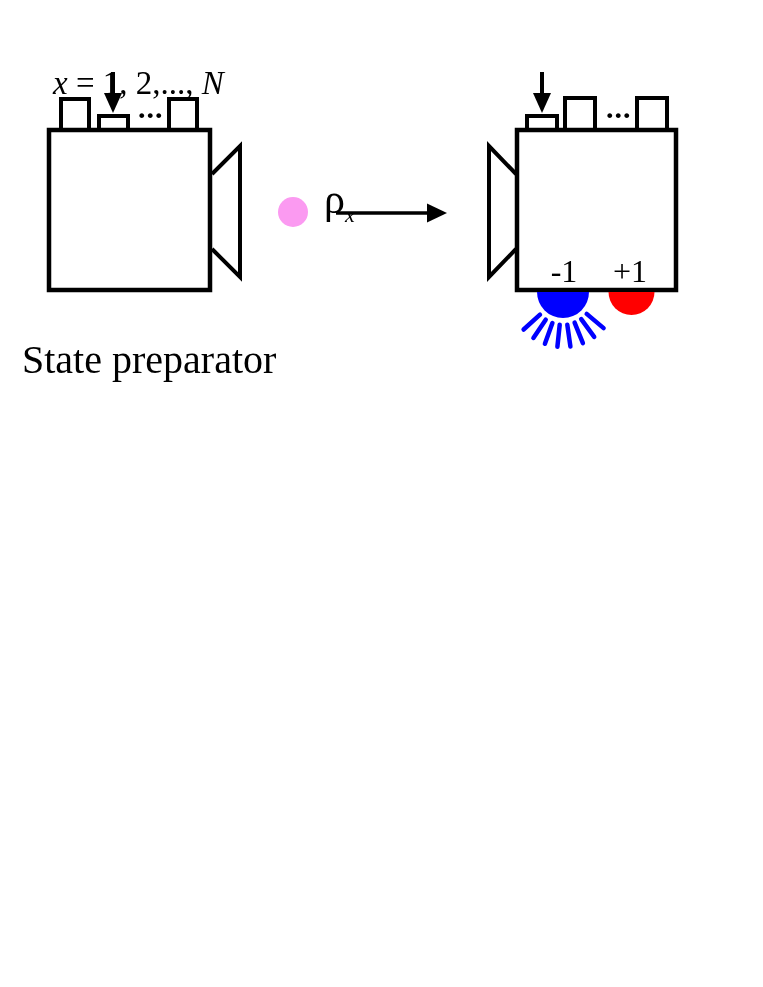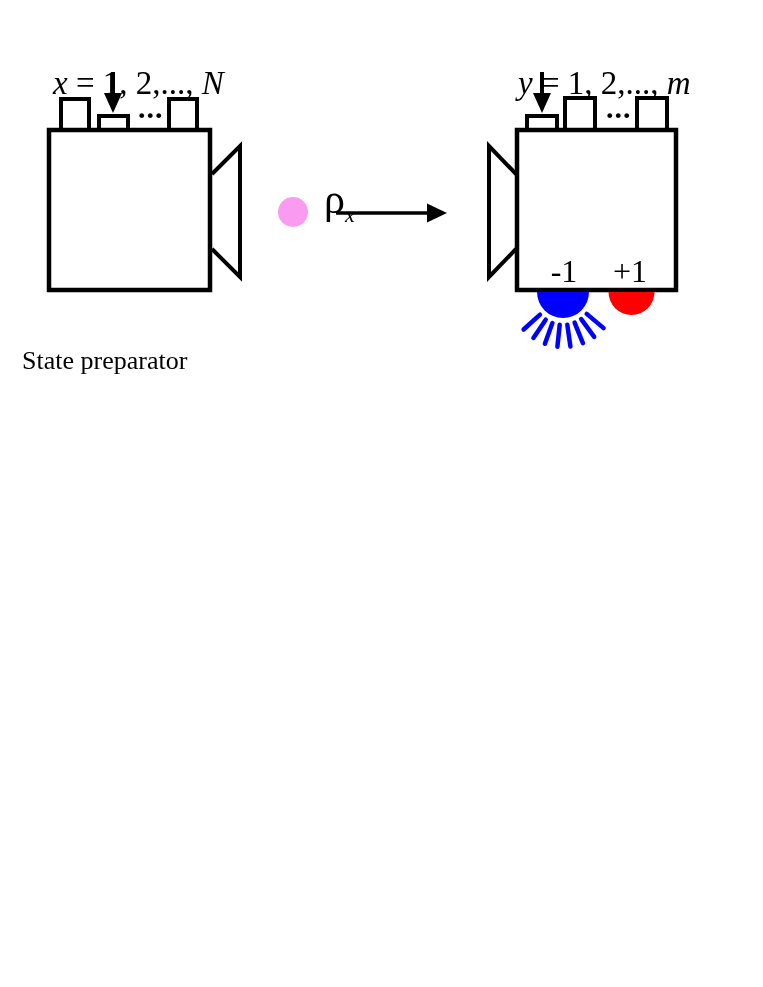--- a/index.html
+++ b/index.html
@@ -29,22 +29,22 @@
     color: #000000;
   }
   .dial-label {
     font-size: 33px;
     top: 34px;
   }
   .var {
     font-style: italic;
   }
   .caption {
-    font-size: 26px;
-    top: 348px;
+    font-size: 40px;
+    top: 340px;
     font-family: Liberation Serif, serif;
   }
   .ellipsis {
     font-size: 30px;
     font-weight: bold;
     top: 93px;
     letter-spacing: 1px;
   }
   .outcome {
     font-size: 32px;
@@ -117,23 +117,20 @@
       <line x1="552.4" y1="323.1" x2="544.9" y2="343.8"></line>
       <line x1="545.7" y1="319.7" x2="533.4" y2="337.9"></line>
       <line x1="540.0" y1="314.7" x2="523.6" y2="329.5"></line>
     </g>
   </svg>
 
   <div class="txt dial-label" style="left:20px">
     <span class="var">x</span><span> = 1, 2,..., </span><span class="var">N</span>
   </div>
 
-  <div class="txt dial-label" style="left:485px">
-    <span class="var">y</span><span> = 1, 2,..., </span><span class="var">m</span>
-  </div>
 
   <div class="txt ellipsis" style="left:138px">...</div>
 
   <div class="txt ellipsis" style="left:606px">...</div>
 
   <div class="txt state-label">
     <span>ρ</span><span class="state-sub">x</span>
   </div>
 
   <div class="txt outcome" style="left:564px">-1</div>

